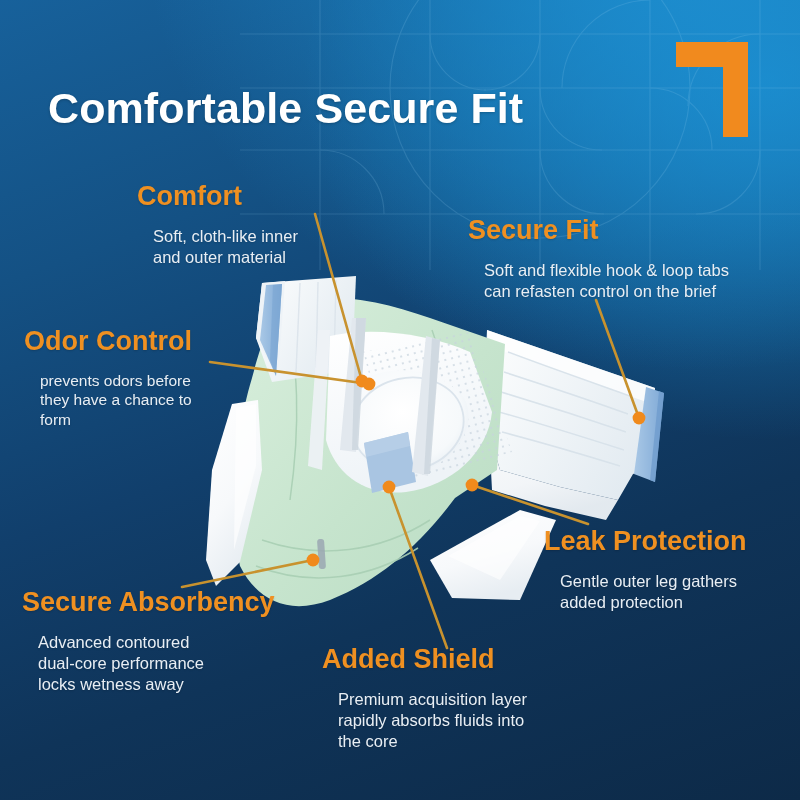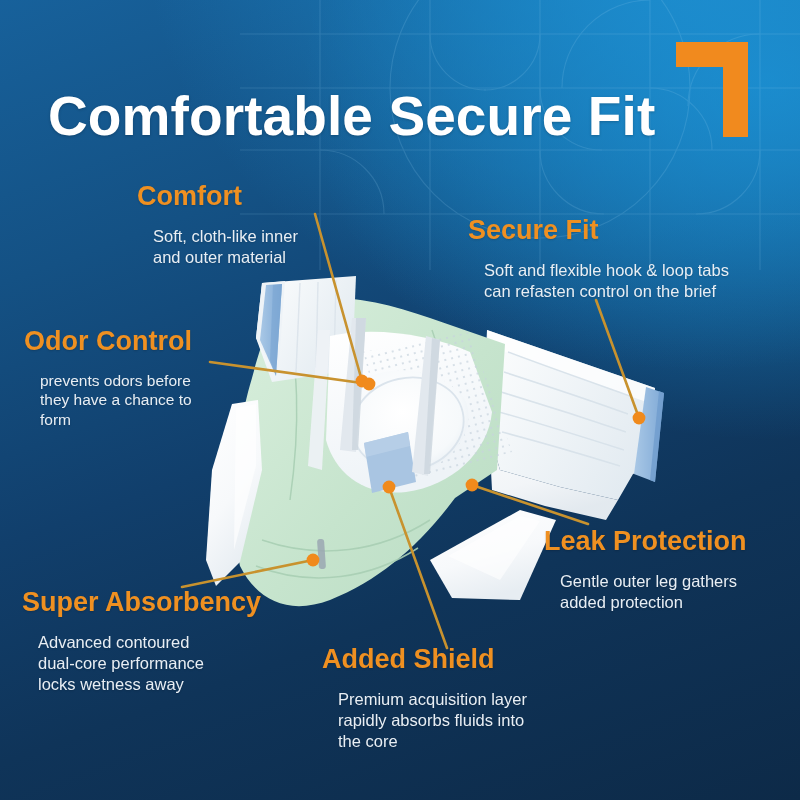--- a/index.html
+++ b/index.html
@@ -35,21 +35,21 @@
     top: 42px; left: 676px;
     width: 72px; height: 95px;
     pointer-events: none;
   }
 
   
   .headline {
     position: absolute;
     left: 48px;
     top: 84px;
-    font-size: 55px;
+    font-size: 43px;
     font-weight: 700;
     letter-spacing: .1px;
     color: #ffffff;
     white-space: nowrap;
     text-shadow: 0 1px 3px rgba(0,0,0,.22);
   }
 
   
   .callout { position: absolute; }
   .callout .c-title {
@@ -293,21 +293,21 @@
 
   <div class="callout" id="co-leak">
     <div class="c-title">Leak Protection</div>
     <div class="c-body">
       <div>Gentle outer leg gathers</div>
       <div>added protection</div>
     </div>
   </div>
 
   <div class="callout" id="co-super">
-    <div class="c-title">Super Absorbency</div>
+    <div class="c-title">Secure Absorbency</div>
     <div class="c-body">
       <div>Advanced contoured</div>
       <div>dual-core performance</div>
       <div>locks wetness away</div>
     </div>
   </div>
 
   <div class="callout" id="co-shield">
     <div class="c-title">Added Shield</div>
     <div class="c-body">

